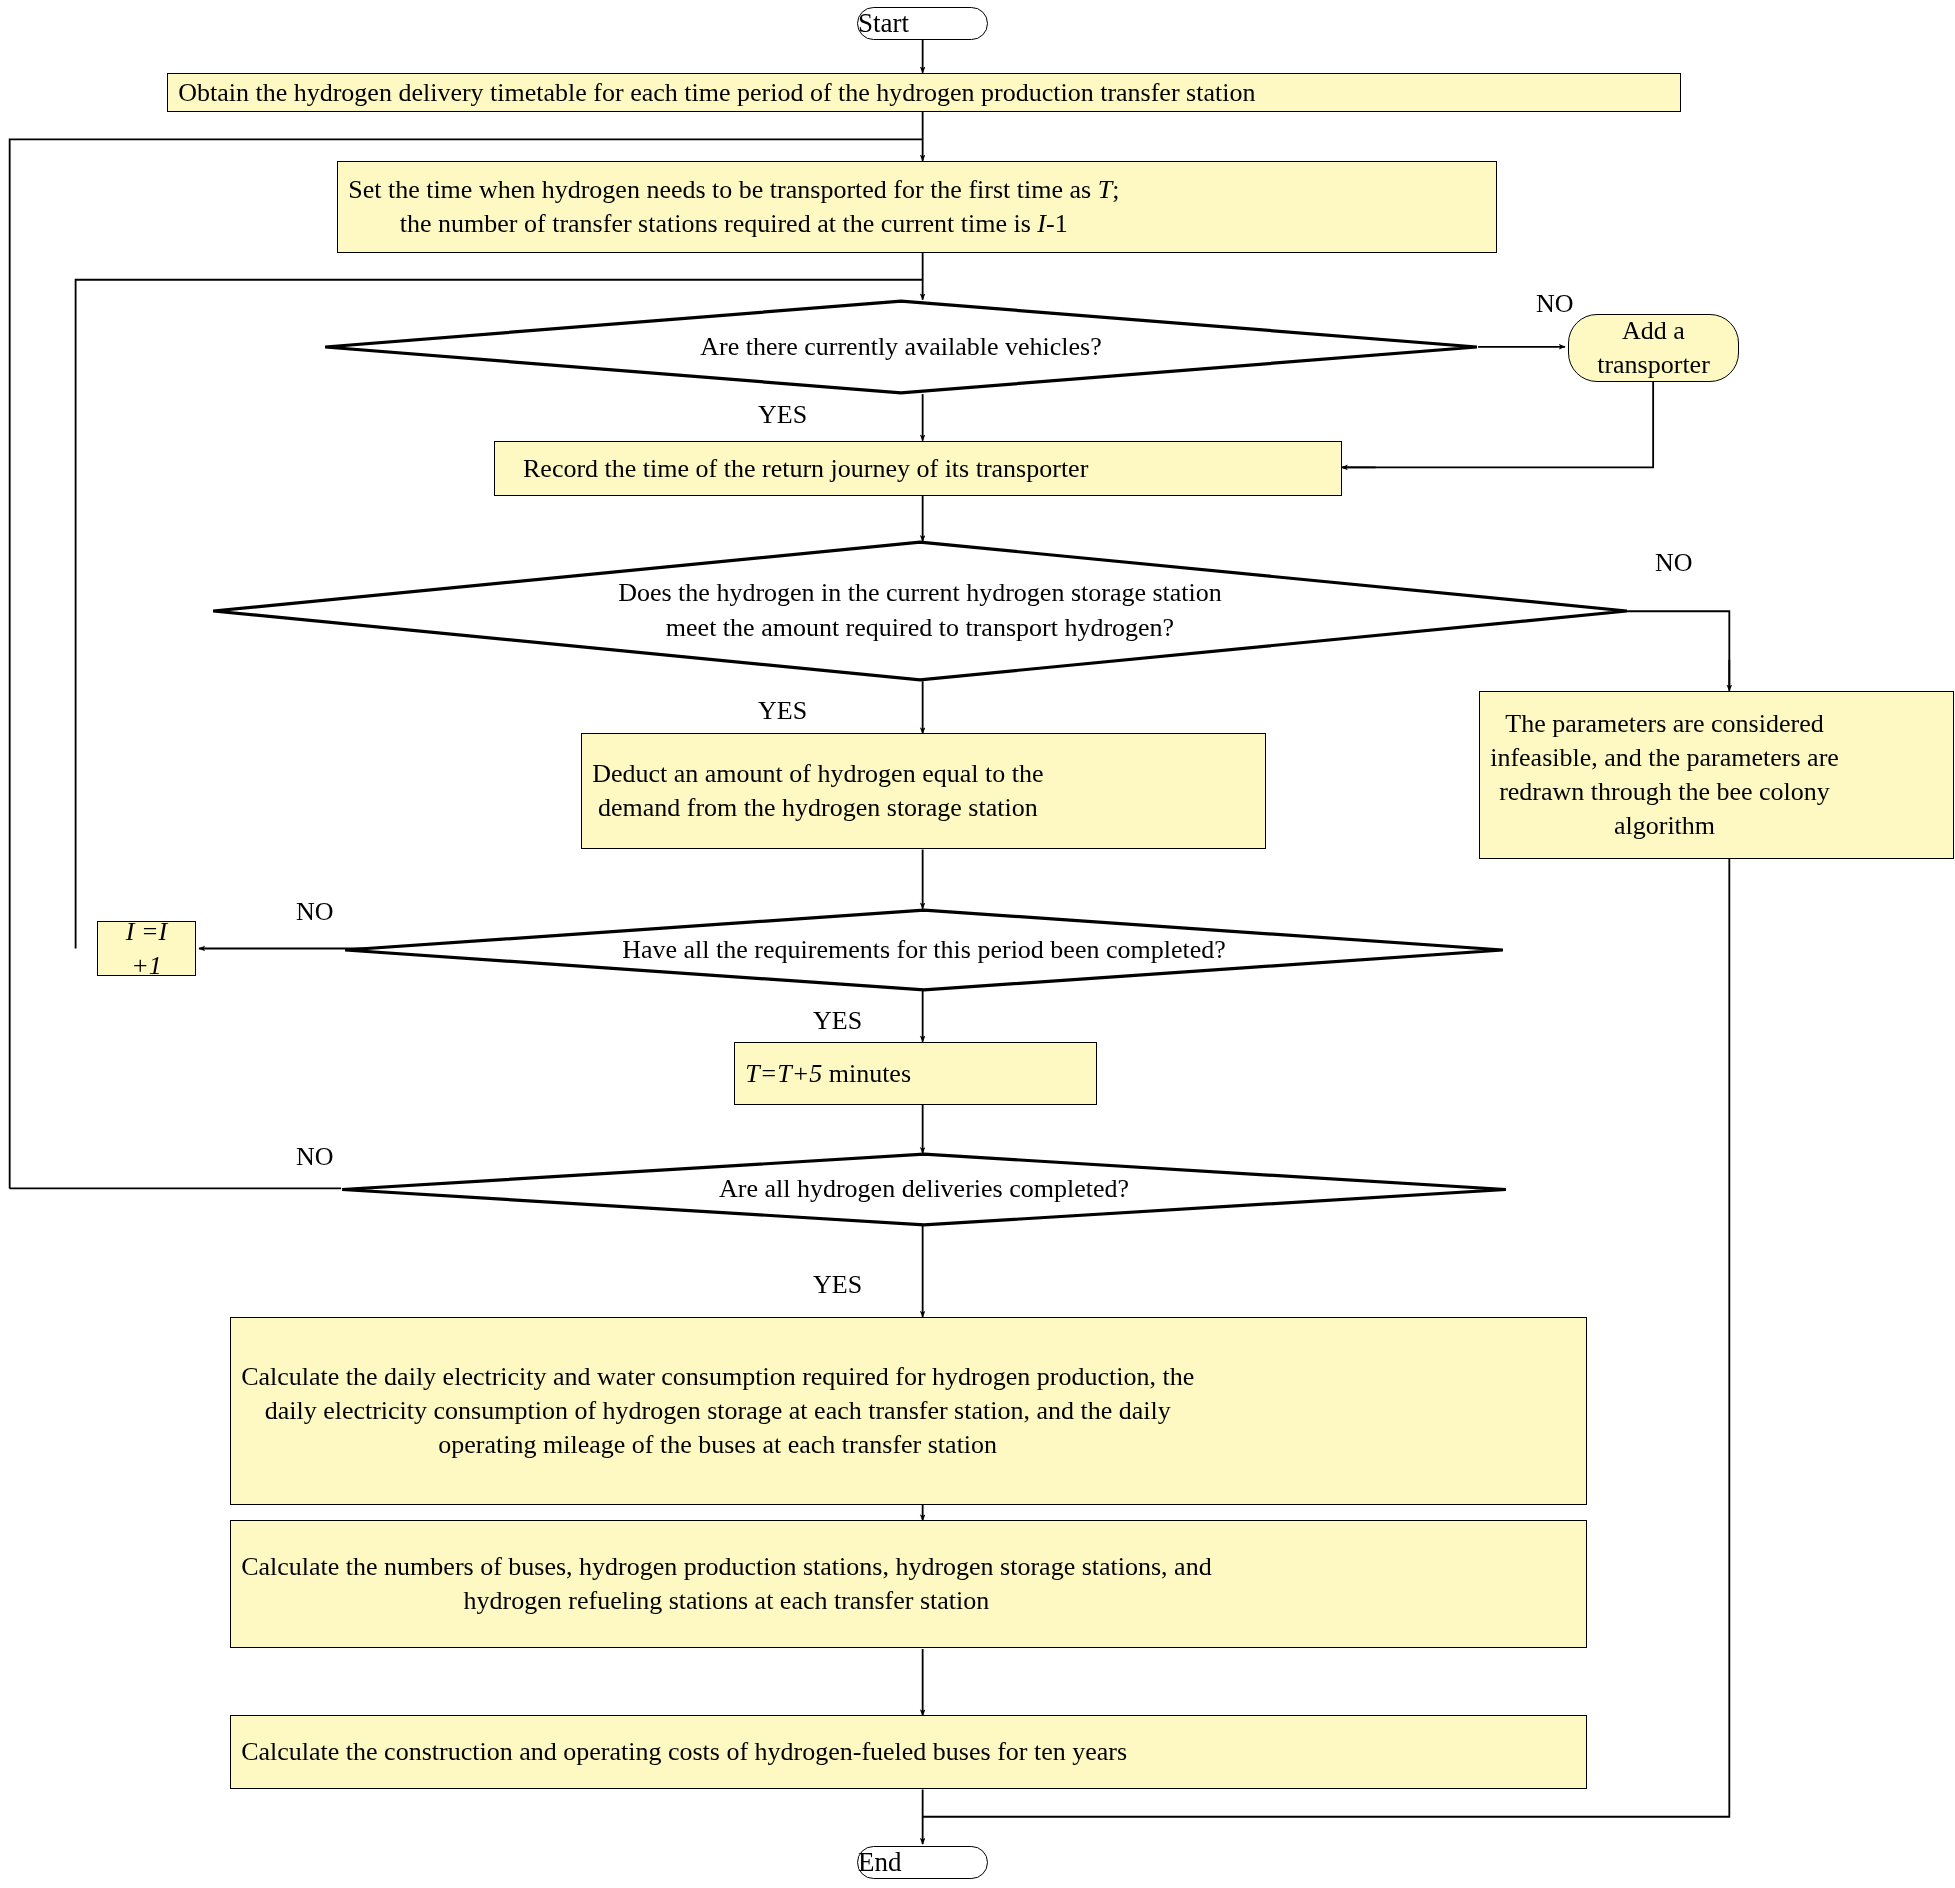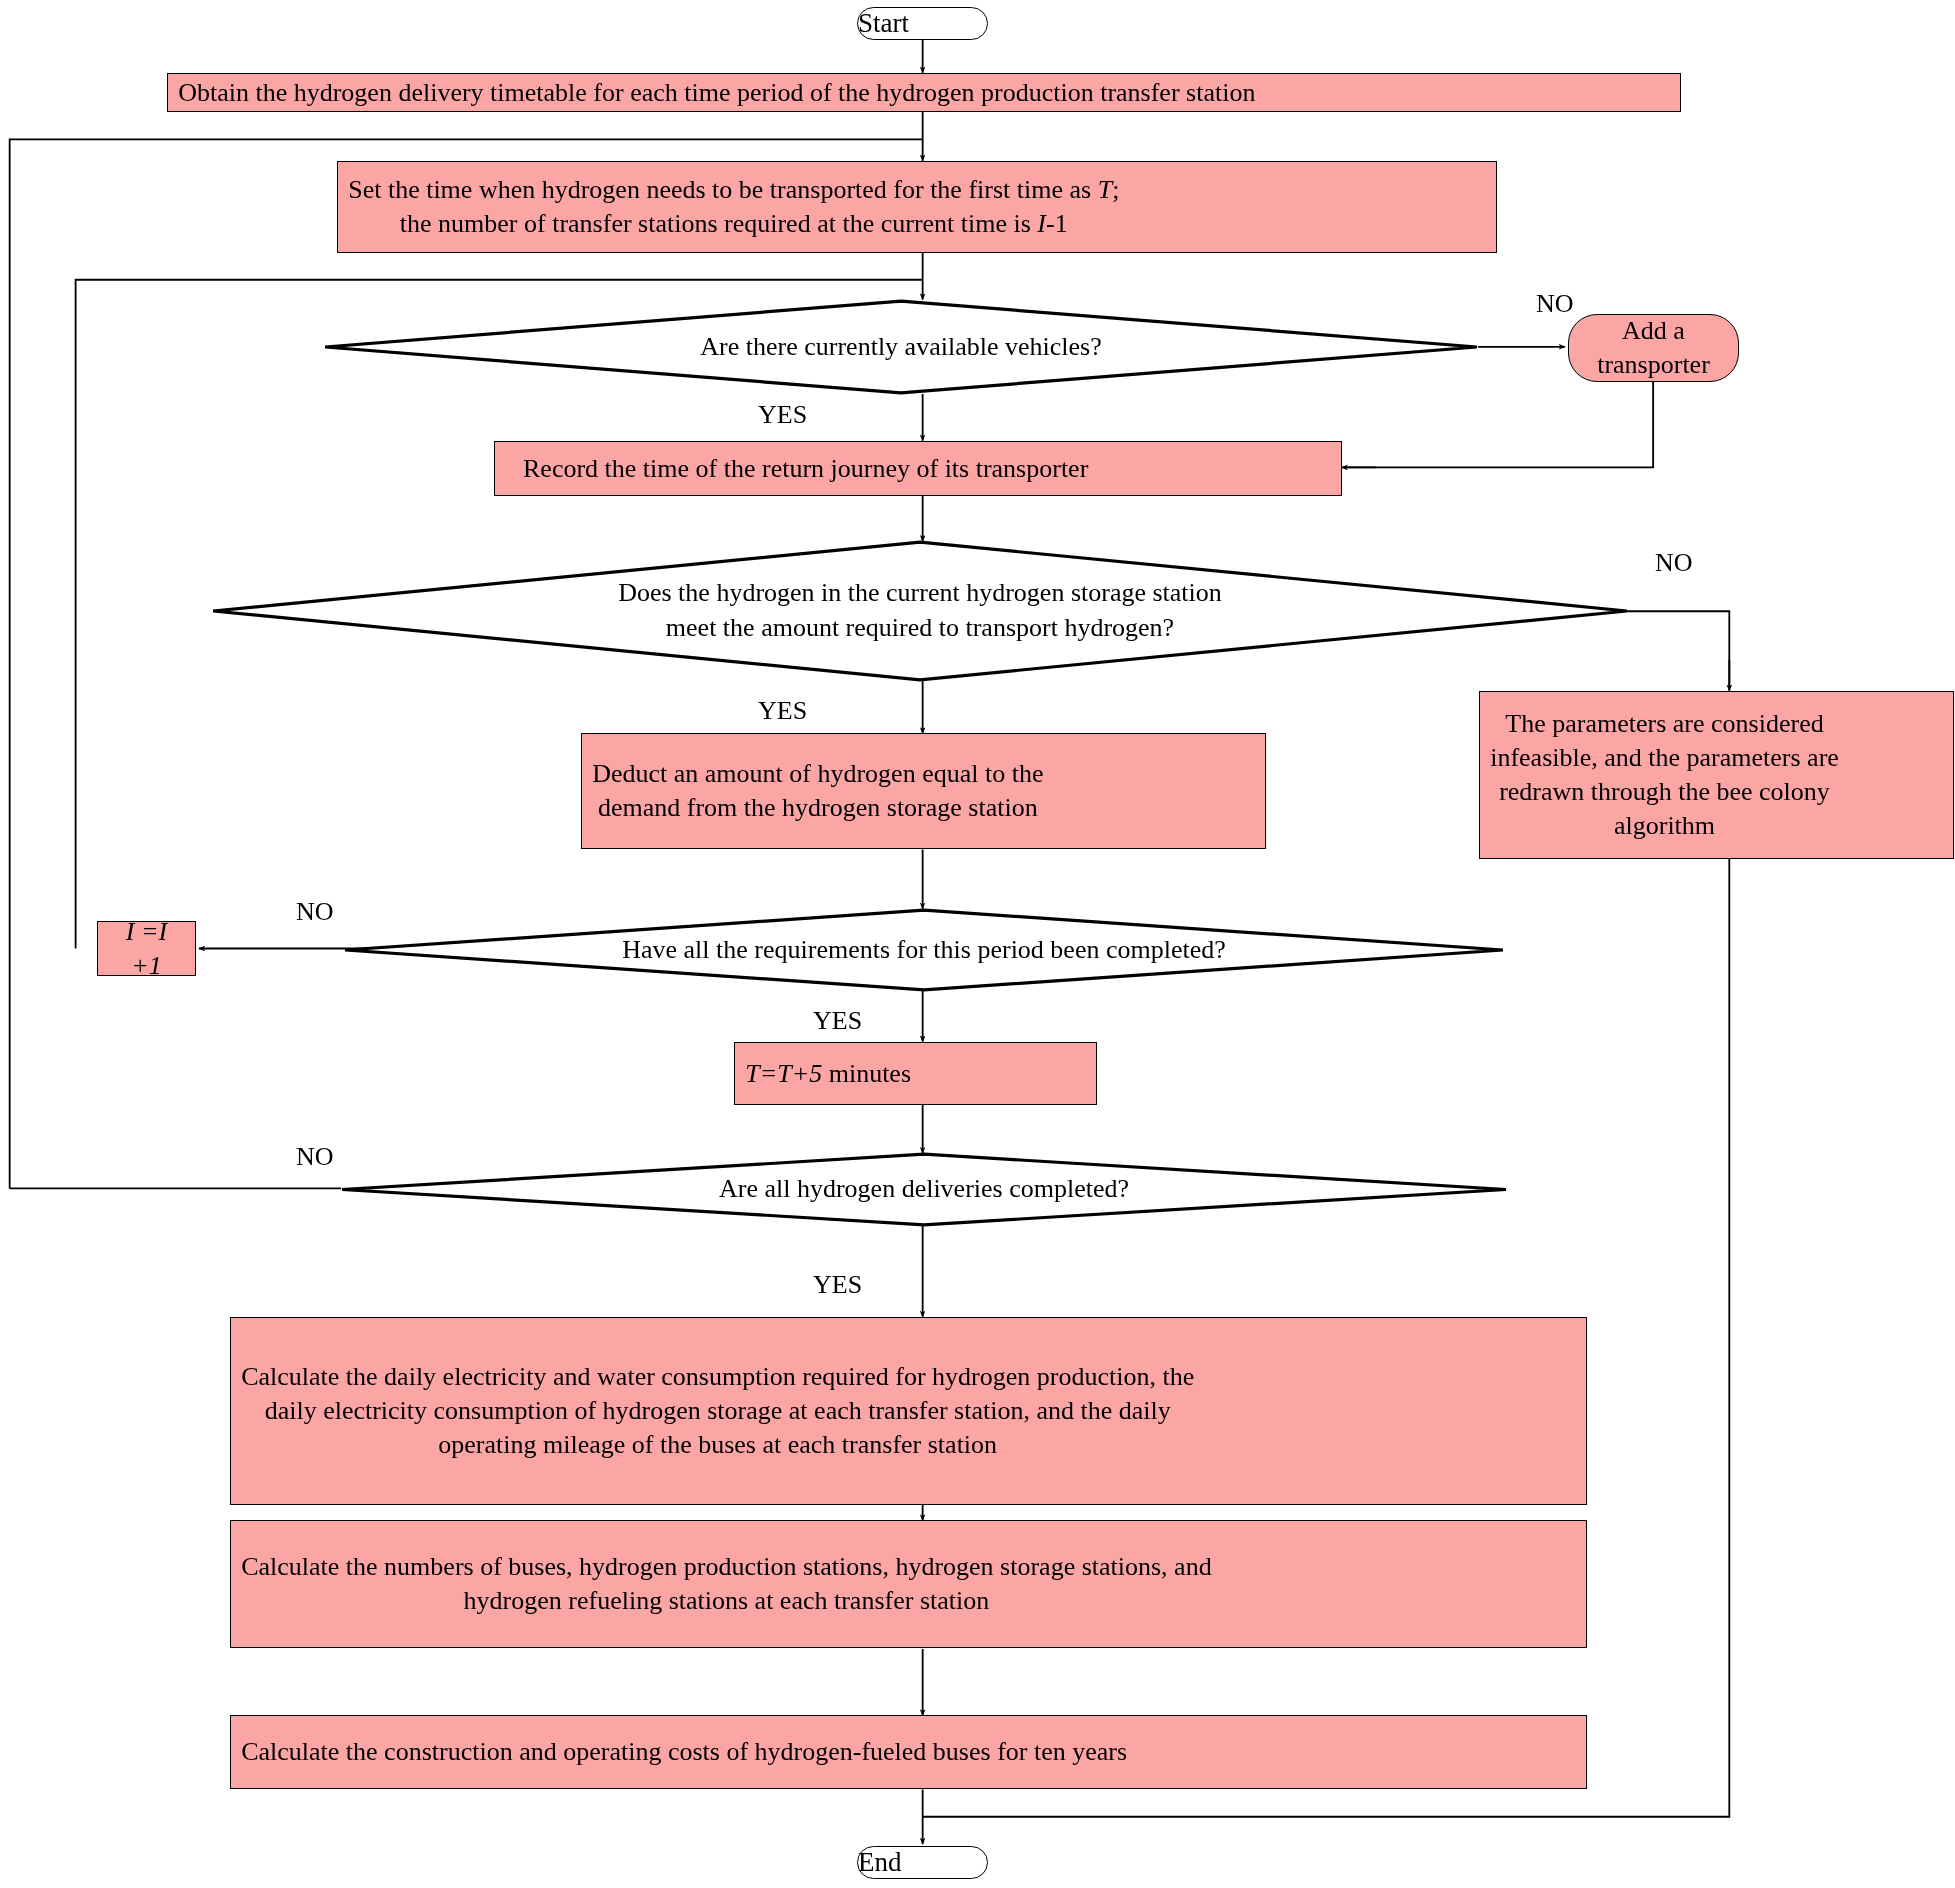--- a/index.html
+++ b/index.html
@@ -28,21 +28,21 @@
     position: absolute;
     box-sizing: border-box;
     display: flex;
     align-items: center;
     text-align: center;
     line-height: 1.30;
     z-index: 2;
   }
   .proc {
     border: 1.7px solid #000000;
-    background: #fca5a5;
+    background: #fef9c3;
     padding: 3.4px 10.2px;
   }
   .term {
     border: 1.7px solid #000000;
     background: #ffffff;
     border-radius: 568px;
   }
   .diamond-wrap {
     position: absolute;
     z-index: 2;

